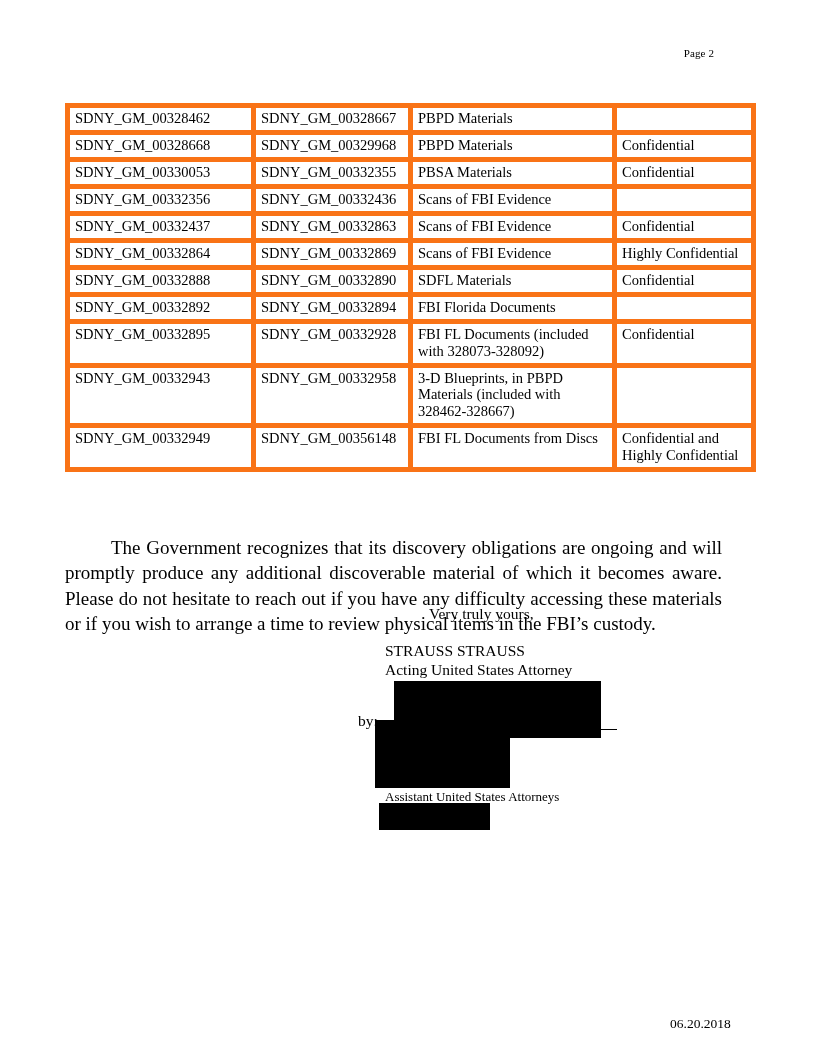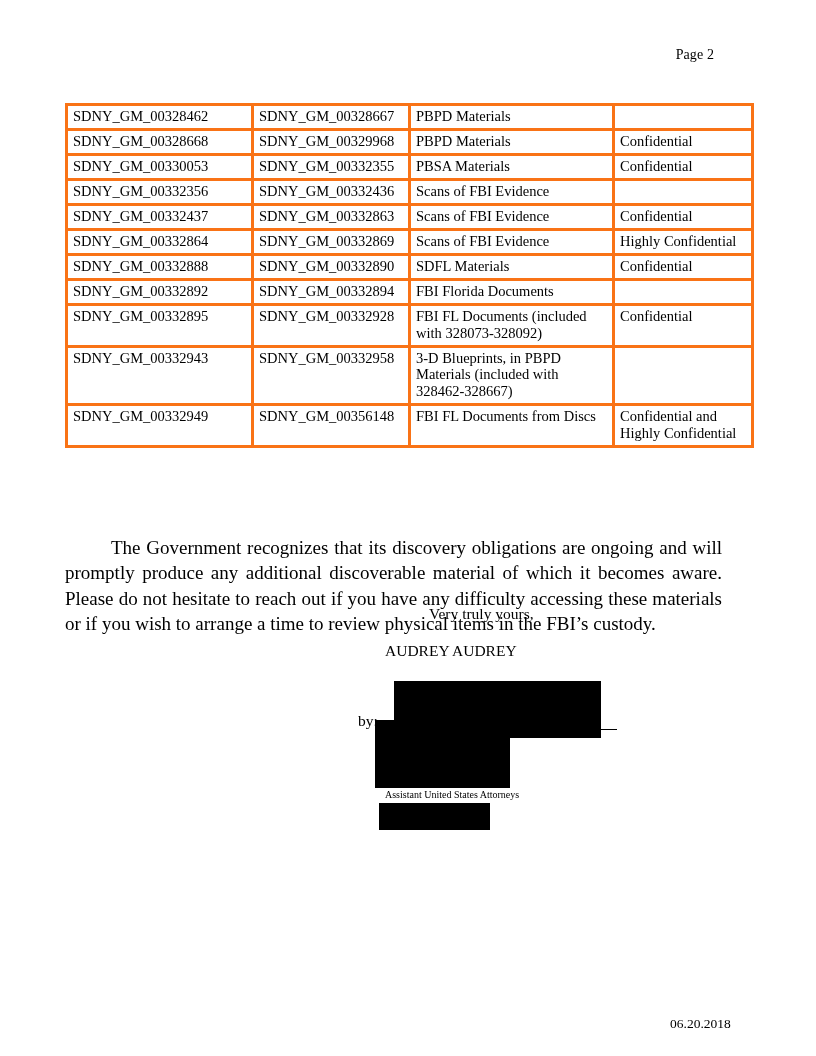--- a/index.html
+++ b/index.html
@@ -18,34 +18,34 @@
     position: absolute;
     left: 0; top: 0;
     width: 816px;
     height: 1056px;
     box-sizing: border-box;
   }
   .page-number {
     position: absolute;
     right: 102px;
     top: 47px;
-    font-size: 14px;
+    font-size: 11px;
     letter-spacing: 0.1px;
   }
   table.prod-table {
     position: absolute;
     left: 65px;
     top: 103px;
     width: 686px;
     border-collapse: collapse;
     table-layout: fixed;
     font-size: 14.5px;
   }
   table.prod-table td {
-    border: 3px solid #f97316;
+    border: 5px solid #f97316;
     padding: 2px 5px 3px 5px;
     vertical-align: top;
     line-height: 1.17;
     height: 16px;
     margin-top: 35px;
   }
   col.c1 { width: 186px; }
   col.c2 { width: 157px; }
   col.c3 { width: 204px; }
   col.c4 { width: 139px; }
@@ -82,21 +82,21 @@
     left: 385px;
     top: 729px;
     width: 232px;
     border-bottom: 1px solid #000000;
     height: 0;
   }
   #ausa-label {
     position: absolute;
     left: 385px;
     top: 789px;
-    font-size: 10px;
+    font-size: 13px;
   }
   .redaction {
     position: absolute;
     background: #000000;
   }
   #redaction-1 { left: 394px; top: 681px; width: 207px; height: 39px; }
   #redaction-2 { left: 375px; top: 720px; width: 135px; height: 68px; }
   #redaction-3 { left: 510px; top: 720px; width: 91px; height: 18px; }
   #redaction-4 { left: 379px; top: 803px; width: 111px; height: 27px; }
 
@@ -187,21 +187,22 @@
         <td>SDNY_GM_00356148</td>
         <td>FBI FL Documents from Discs</td>
         <td>Confidential and Highly Confidential</td>
       </tr>
     </tbody>
   </table>
 
   <div class="para" id="body-para"><span class="indent"></span><span>The Government recognizes that its discovery obligations are ongoing and will promptly produce any additional discoverable material of which it becomes aware.  Please do not hesitate to reach out if you have any difficulty accessing these materials or if you wish to arrange a time to review physical items in the FBI’s custody.</span></div>
 
   <div class="closing" id="very-truly">Very truly yours,</div>
-  <div class="closing" id="signer-name">AUDREY AUDREY</div>
+  <div class="closing" id="signer-name">STRAUSS STRAUSS</div>
+  <div class="closing" id="signer-title">Acting United States Attorney</div>
 
   <div id="by-label">by:</div>
   <div id="sig-line"></div>
 
   <div class="redaction" id="redaction-1"></div>
   <div class="redaction" id="redaction-2"></div>
   <div class="redaction" id="redaction-3"></div>
 
   <div id="ausa-label">Assistant United States Attorneys</div>
 

